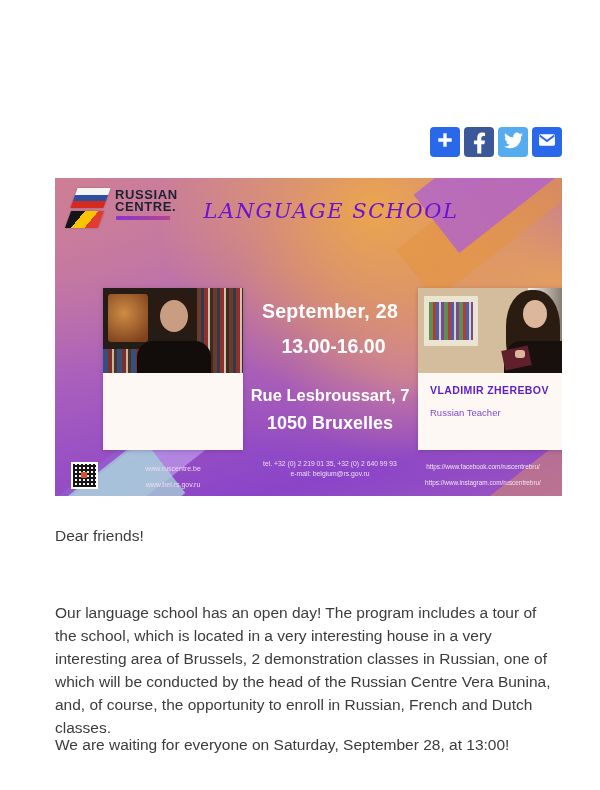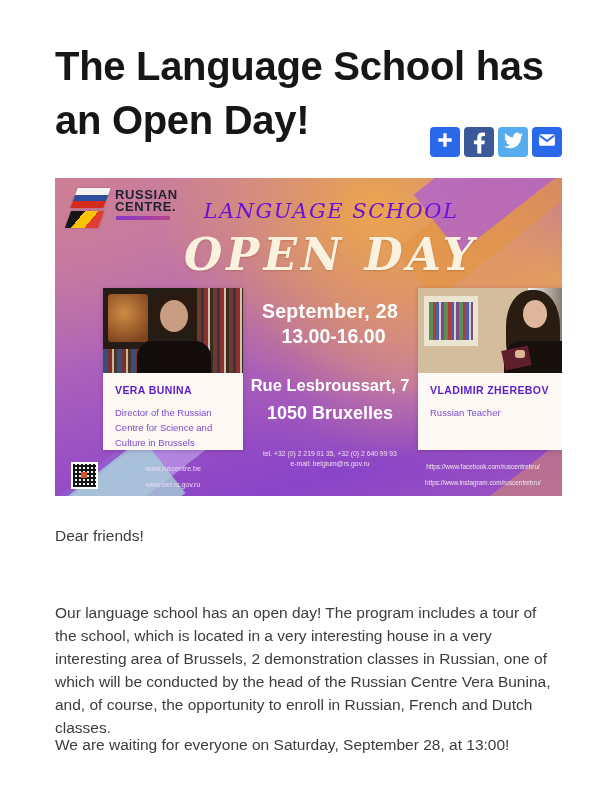--- a/index.html
+++ b/index.html
@@ -113,21 +113,21 @@
   .pr-hand { position:absolute; right:55px; bottom:15px; width:10px; height:8px; border-radius:3px; background:#dcb79c; }
 
   .card-text { padding:11px 12px 0 12px; }
   .person-name { font-size:10.5px; font-weight:bold; color:#5b1cc9; letter-spacing:.4px; }
   .person-role { margin-top:9px; font-size:9.5px; color:#7c4ad0; line-height:15px; }
 
   
   .center-col { position:absolute; left:185px; top:122px; width:180px; z-index:4;
     text-align:center; color:#ffffff; white-space:nowrap; }
   .bn-date { font-size:19.5px; font-weight:bold; letter-spacing:.3px; }
-  .bn-time { font-size:19.5px; font-weight:bold; margin-top:2px;padding-left:7px; }
+  .bn-time { font-size:19.5px; font-weight:bold; margin-top:12px;padding-left:7px; }
   .bn-addr1 { font-size:16.5px; font-weight:bold; margin-top:28px; }
   .bn-addr2 { font-size:18px; font-weight:bold; margin-top:8px; }
   .bn-contacts { margin-top:25px; font-size:6.8px; line-height:10px; color:#eedcef; }
 
   
   .qr { position:absolute; left:16px; top:284px; width:23px; height:23px; z-index:4;
     background:#ffffff; padding:2px; }
   .qr-pattern { width:100%; height:100%; position:relative;
     background-image:
       repeating-linear-gradient(0deg,#151515 0 2px,transparent 2px 4px),
@@ -144,24 +144,20 @@
     font-size:15.5px; line-height:23px; color:#3c3c3c; }
   .closing { position:absolute; left:55px; top:720px; font-size:15.5px; color:#3c3c3c; }
   .addr-link { position:absolute; left:55px; top:756px; font-size:16px; color:#2a62e2;
     text-decoration:none; cursor:pointer; }
 </style>
 </head>
 <body>
 
 <div class="page">
 
-  <h1 class="headline">
-    <span>The Language School has</span>
-    <span>an Open Day!</span>
-  </h1>
 
   <div class="share-row">
     <div class="share-btn share-plus">
       <span>
         <svg width="20" height="20" viewBox="0 0 24 24">
             <path fill="#fff" d="M10 4h4v6h6v4h-6v6h-4v-6H4v-4h6z"></path>
           </svg>
       </span>
     </div>
     <div class="share-btn share-fb">
@@ -202,34 +198,29 @@
       <div class="flag-ru"></div>
       <div class="flag-be"></div>
       <div class="logo-text">
         <div>RUSSIAN</div>
         <div>CENTRE.</div>
       </div>
       <div class="logo-tagline"></div>
     </div>
 
     <div class="banner-sub">LANGUAGE SCHOOL</div>
-    <div class="banner-open">OPEN DAY</div>
 
     <div class="person-card card-left">
       <div class="photo photo-left">
         <div class="pl-paint"></div>
         <div class="pl-shelf"></div>
         <div class="pl-shelf2"></div>
         <div class="pl-hair"></div>
         <div class="pl-face"></div>
         <div class="pl-body"></div>
-      </div>
-      <div class="card-text">
-        <div class="person-name">VERA BUNINA</div>
-        <div class="person-role">Director of the Russian Centre for Science and Culture in Brussels</div>
       </div>
     </div>
 
     <div class="person-card card-right">
       <div class="photo photo-right">
         <div class="pr-shelf"></div>
         <div class="pr-books"></div>
         <div class="pr-hair"></div>
         <div class="pr-face"></div>
         <div class="pr-body"></div>

